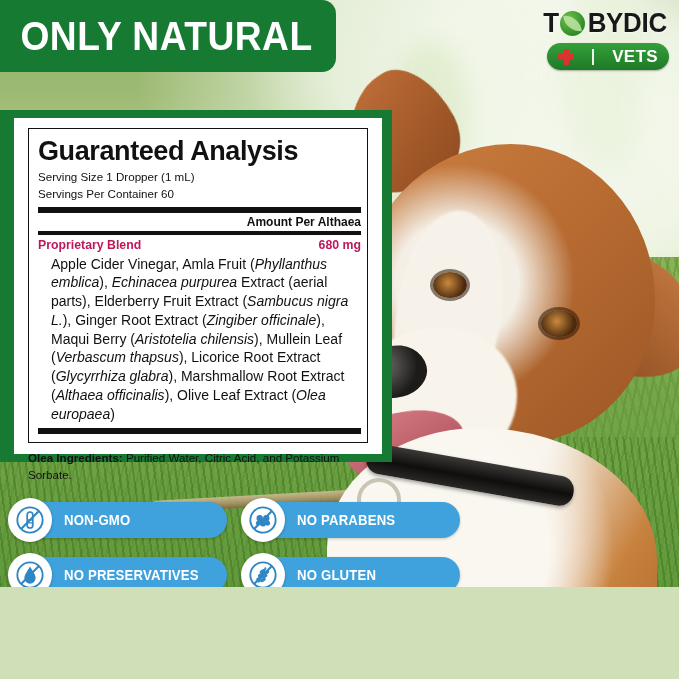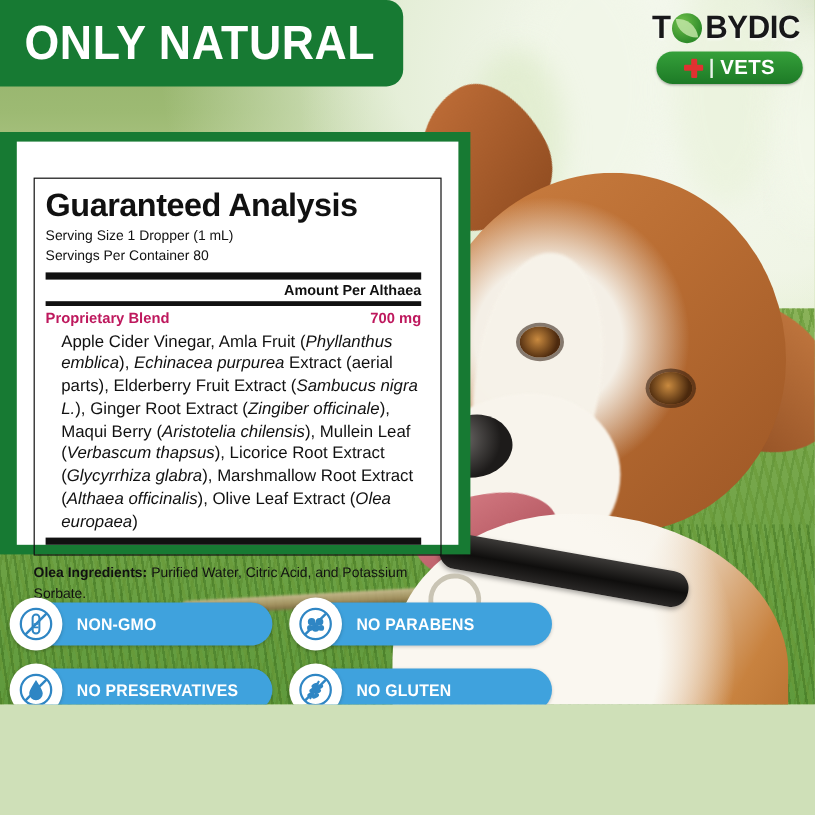--- a/index.html
+++ b/index.html
@@ -98,37 +98,37 @@
     background:radial-gradient(circle at 34% 30%,#6fbf4a,#2f8c2a 70%);
     position:relative;margin:0 1px;vertical-align:middle;overflow:hidden;
   }
   .leaf-o:after{
     content:"";position:absolute;left:4px;top:4px;width:17px;height:17px;
     background:#bfe4a4;border-radius:0 100% 0 100%;transform:rotate(-6deg);opacity:.85;
   }
   .vets-badge{
     margin-top:4px;margin-left:auto;width:122px;height:27px;border-radius:14px;
     background:linear-gradient(180deg,#35a03a,#1d7a26);
-    display:flex;align-items:center;justify-content:center;gap:6px;
+    display:flex;align-items:center;justify-content:center;gap:18px;
     box-shadow:0 1px 2px rgba(0,0,0,.3);
   }
   .cross{position:relative;width:16px;height:16px;}
   .cross:before,.cross:after{content:"";position:absolute;background:#e03131;border-radius:1px;}
   .cross:before{left:5.5px;top:0;width:5px;height:16px;}
   .cross:after{left:0;top:5.5px;width:16px;height:5px;}
   .vbar{width:2px;height:16px;background:#fff;opacity:.9;}
   .vets-text{color:#fff;font-size:17px;font-weight:700;letter-spacing:.3px;}
 
   
   .card-outer{
     position:absolute;left:0;top:110px;width:392px;height:352px;
     background:#177a33;padding:8px 10px 8px 14px;box-sizing:border-box;
   }
   .card-white{width:100%;height:100%;background:#fff;box-sizing:border-box;padding:10px 14px 8px 14px;}
-  .sf-box{border:1.6px solid #111;padding:8px 16px 6px 9px;box-sizing:border-box;margin-top:20px;}
+  .sf-box{border:1.6px solid #111;padding:8px 6px 6px 9px;box-sizing:border-box;}
   .sf-title{font-size:27px;font-weight:700;color:#111;line-height:1.05;letter-spacing:-.4px;}
   .sf-sub{font-size:11.6px;color:#111;line-height:1.42;margin-top:4px;}
   .rule-thick{height:6px;background:#111;margin:5px 0 2px;}
   .rule-med{height:3.4px;background:#111;margin:2px 0 3px;}
   .aps{text-align:right;font-size:12px;font-weight:700;color:#111;}
   .blend-row{display:flex;justify-content:space-between;font-size:12.3px;font-weight:700;color:#be185d;}
   .ing{font-size:14px;color:#111;line-height:1.34;margin:3px 0 0 13px;text-align:left;}
   .ing i{font-style:italic;}
   .other{font-size:11.6px;color:#111;line-height:1.4;margin-top:7px;}
   .other b{font-weight:700;}
@@ -198,27 +198,27 @@
       <span class="vbar"></span>
       <span class="vets-text">VETS</span>
     </div>
   </div>
 
   <div class="card-outer">
     <div class="card-white">
       <div class="sf-box">
         <div class="sf-title">Guaranteed Analysis</div>
         <div class="sf-sub">Serving Size 1 Dropper (1 mL)</div>
-        <div class="sf-sub" style="margin-top:0">Servings Per Container 80</div>
+        <div class="sf-sub" style="margin-top:0">Servings Per Container 60</div>
         <div class="rule-thick"></div>
         <div class="aps">Amount Per Althaea</div>
         <div class="rule-med"></div>
         <div class="blend-row">
           <span>Proprietary Blend</span>
-          <span>700 mg</span>
+          <span>680 mg</span>
         </div>
         <div class="ing">Apple Cider Vinegar, Amla Fruit (<i>Phyllanthus emblica</i>), <i>Echinacea purpurea</i> Extract (aerial parts), Elderberry Fruit Extract (<i>Sambucus nigra L.</i>), Ginger Root Extract (<i>Zingiber officinale</i>), Maqui Berry (<i>Aristotelia chilensis</i>), Mullein Leaf (<i>Verbascum thapsus</i>), Licorice Root Extract (<i>Glycyrrhiza glabra</i>), Marshmallow Root Extract (<i>Althaea officinalis</i>), Olive Leaf Extract (<i>Olea europaea</i>)</div>
         <div class="rule-thick"></div>
       </div>
       <div class="other">
         <b>Olea Ingredients:</b>
         <span>Purified Water, Citric Acid, and Potassium Sorbate.</span>
       </div>
     </div>
   </div>

